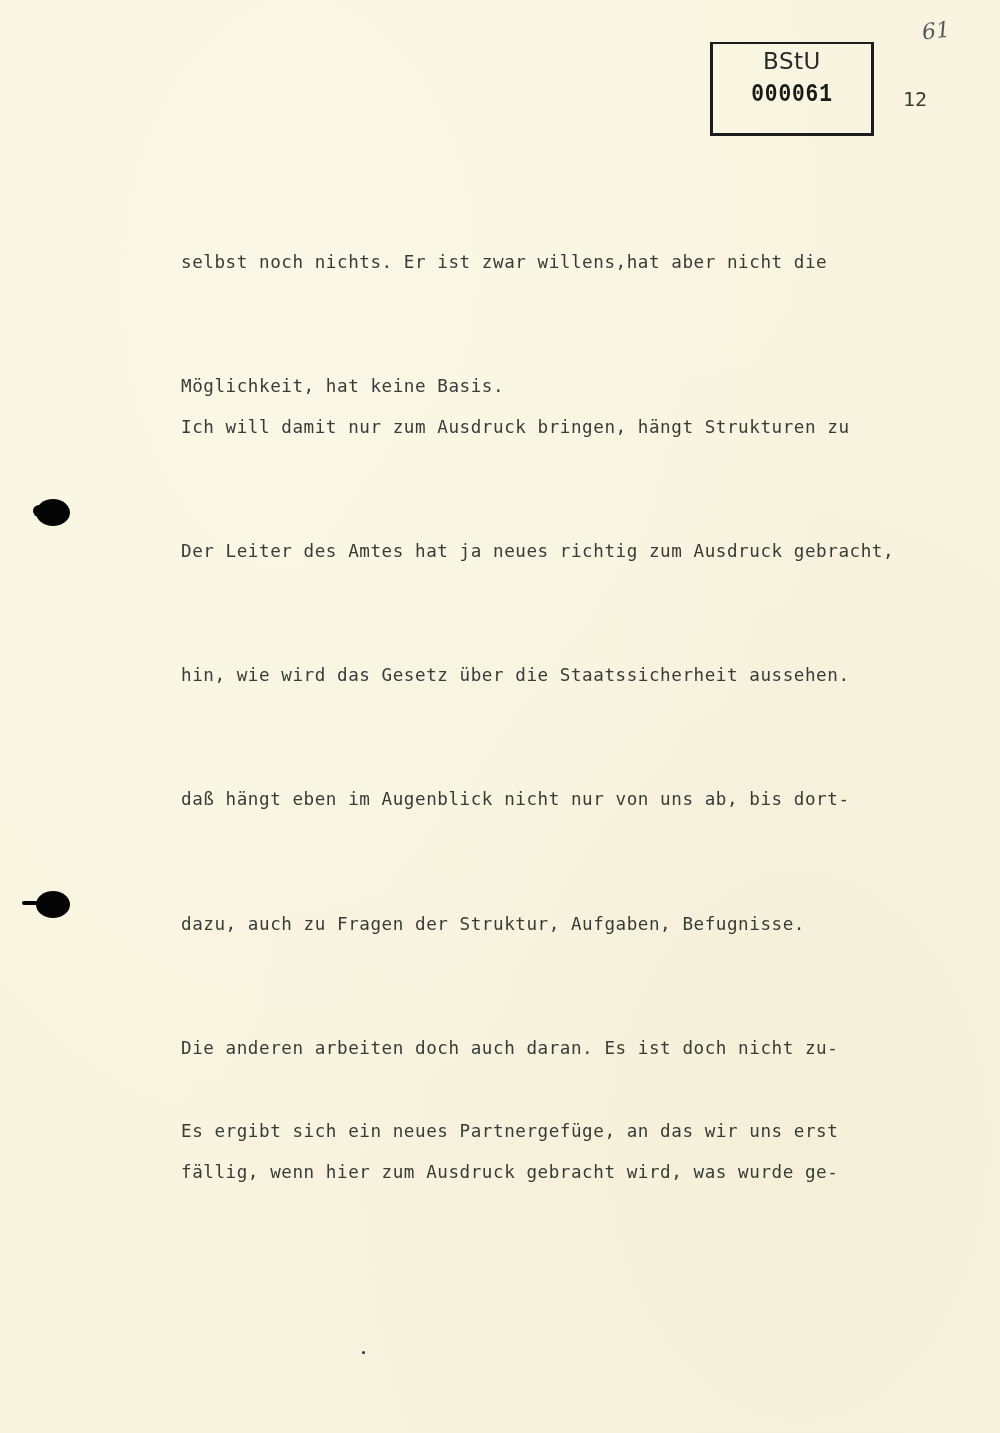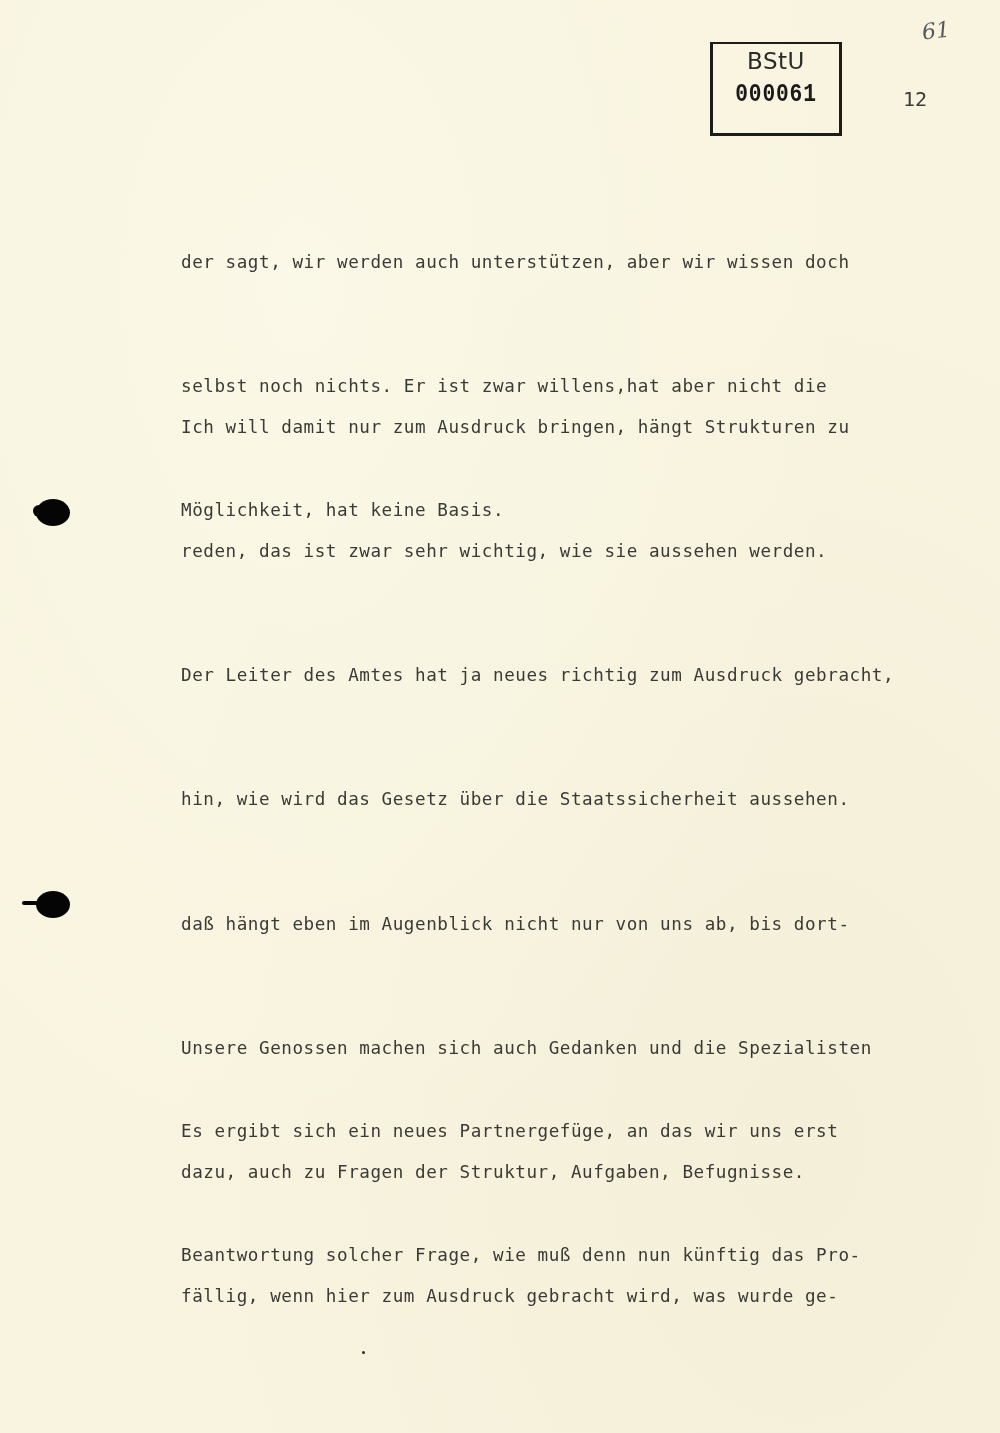--- a/index.html
+++ b/index.html
@@ -19,21 +19,21 @@
         radial-gradient(ellipse at 80% 80%, rgba(230,225,200,0.25), rgba(0,0,0,0) 60%),
         #f8f4df;
     }
     .handwritten {
       position: absolute; left: 922px; top: 18px;
       font-family: "DejaVu Serif", serif; font-style: italic;
       font-size: 22px; color: #55585e; transform: rotate(-6deg);
     }
     .stamp {
       position: absolute; left: 710px; top: 42px;
-      width: 132px; height: 94px;
+      width: 164px; height: 94px;
       border: 3px solid #1c1c1c;
       border-top-width: 2px;
       box-sizing: border-box;
     }
     .stamp-title {
       position: absolute; left: 0; right: 0; top: 4px;
       text-align: center;
       font-family: "DejaVu Sans", sans-serif;
       font-size: 23px; color: #2a2a2a; letter-spacing: 0.5px;
     }
@@ -72,46 +72,43 @@
   <div class="handwritten">61</div>
 
   <div class="stamp">
     <div class="stamp-title">BStU</div>
     <div class="stamp-number">000061</div>
   </div>
 
   <div class="page-number">12</div>
 
   <div class="text-block" style="top:159px;">
-    <span class="line">der sagt, wir werden auch unterstützen, aber wir wissen doch</span>
     <span class="line">selbst noch nichts. Er ist zwar willens,hat aber nicht die</span>
     <span class="line">Möglichkeit, hat keine Basis.</span>
   </div>
 
   <div class="text-block" style="top:324px;">
     <span class="line">Ich will damit nur zum Ausdruck bringen, hängt Strukturen zu</span>
-    <span class="line">reden, das ist zwar sehr wichtig, wie sie aussehen werden.</span>
     <span class="line">Der Leiter des Amtes hat ja neues richtig zum Ausdruck gebracht,</span>
     <span class="line">hin, wie wird das Gesetz über die Staatssicherheit aussehen.</span>
     <span class="line">daß hängt eben im Augenblick nicht nur von uns ab, bis dort-</span>
-    <span class="line">Unsere Genossen machen sich auch Gedanken und die Spezialisten</span>
     <span class="line">dazu, auch zu Fragen der Struktur, Aufgaben, Befugnisse.</span>
+    <span class="line">Die anderen arbeiten doch auch daran. Es ist doch nicht zu-</span>
     <span class="line">fällig, wenn hier zum Ausdruck gebracht wird, was wurde ge-</span>
     
     
     
     
     
     
     
   </div>
 
   <div class="text-block" style="top:1028px;">
     <span class="line">Es ergibt sich ein neues Partnergefüge, an das wir uns erst</span>
-    <span class="line">Beantwortung solcher Frage, wie muß denn nun künftig das Pro-</span>
     
   </div>
 
   <div class="hole" style="left:36px; top:499px; width:34px; height:27px;"></div>
   <div class="hole" style="left:33px; top:505px; width:12px; height:12px;"></div>
   <div class="hole" style="left:36px; top:891px; width:34px; height:27px;"></div>
   <div class="hole" style="left:22px; top:901px; width:16px; height:4px; border-radius:2px;"></div>
 
   <div class="speck" style="left:362px; top:1351px;"></div>
 </div>

